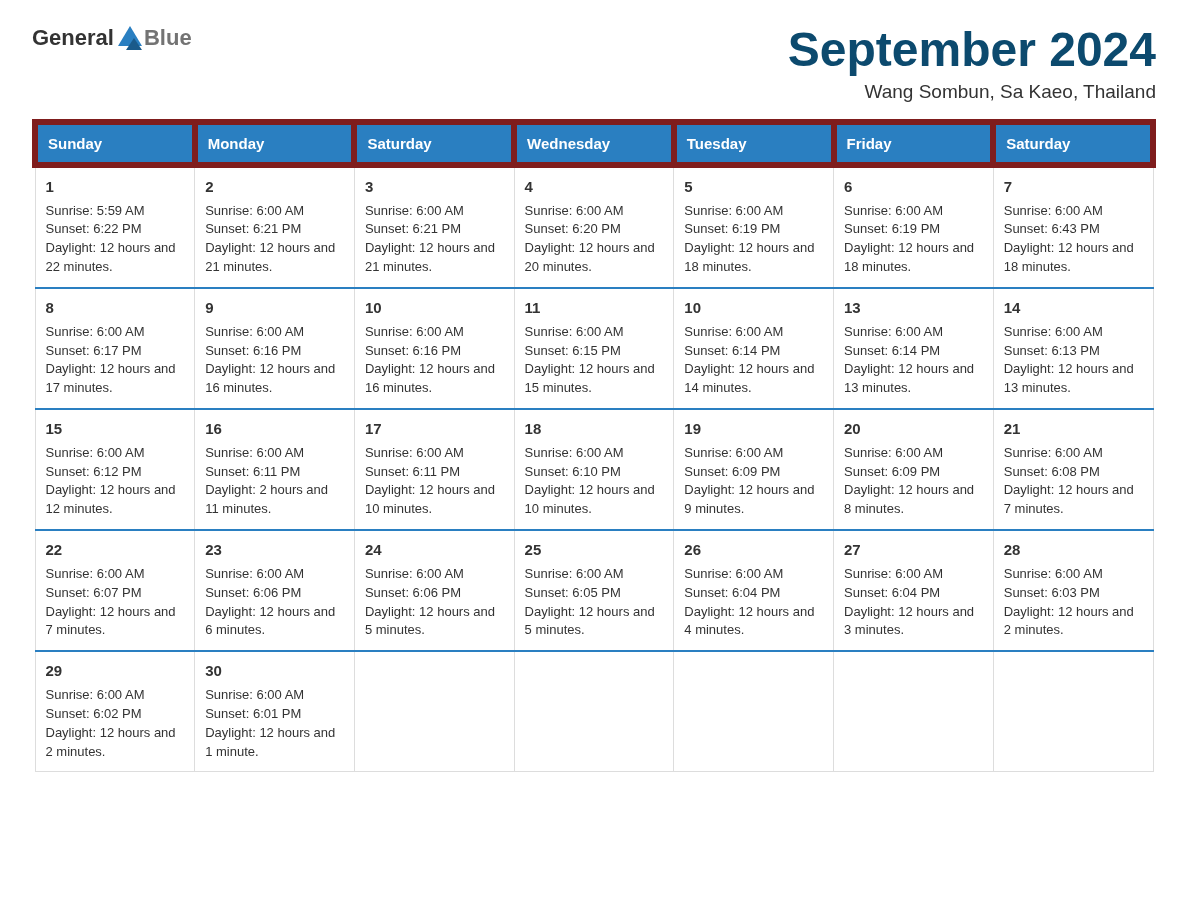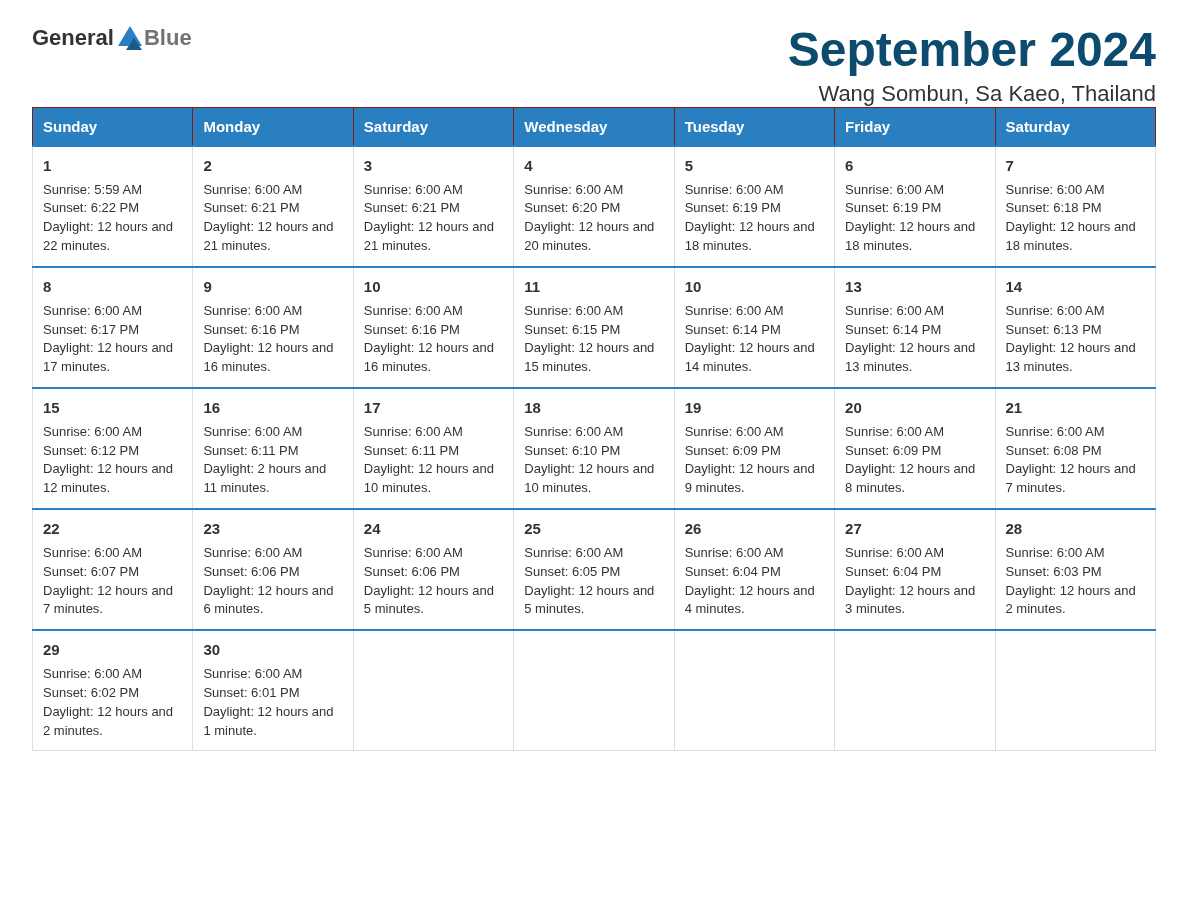--- a/index.html
+++ b/index.html
@@ -7,20 +7,21 @@
       font-family: Arial, sans-serif;
       background: #fff;
       padding: 24px 32px;
       width: 1188px;
       min-height: 918px;
     }
     .header-area {
       display: flex;
       justify-content: space-between;
       align-items: flex-start;
+      margin-bottom: 16px;
     }
     .logo {
       display: flex;
       align-items: center;
       gap: 0;
     }
     .logo-text-general {
       font-size: 22px;
       font-weight: bold;
       color: #333;
@@ -38,37 +39,37 @@
     .title-area {
       text-align: right;
     }
     .month-title {
       font-size: 48px;
       font-weight: bold;
       color: #0c4a6e;
       line-height: 1.1;
     }
     .location-title {
-      font-size: 22px;
+      font-size: 19px;
       color: #333;
       margin-top: 4px;
     }
     table {
       width: 100%;
       border-collapse: collapse;
       table-layout: fixed;
     }
     thead th {
       background-color: #2a7fc1;
       color: #fff;
       font-size: 15px;
       font-weight: bold;
       padding: 10px 10px;
       text-align: left;
-      border: 1px solid #7f1d1d;
+      border: 6px solid #7f1d1d;
     }
     tbody td {
       vertical-align: top;
       padding: 8px 10px 10px 10px;
       border: 1px solid #ccc;
       background: #fff;
       min-height: 90px;
       font-size: 13px;
       color: #333;
       line-height: 1.45;
@@ -130,21 +131,21 @@
     </tr>
   </thead>
   <tbody id="calendar-body">
   <tr>
         <td><span class="day-number">1</span><span>Sunrise: 5:59 AM</span><br><span>Sunset: 6:22 PM</span><br><span>Daylight: 12 hours and 22 minutes.</span></td>
         <td><span class="day-number">2</span><span>Sunrise: 6:00 AM</span><br><span>Sunset: 6:21 PM</span><br><span>Daylight: 12 hours and 21 minutes.</span></td>
         <td><span class="day-number">3</span><span>Sunrise: 6:00 AM</span><br><span>Sunset: 6:21 PM</span><br><span>Daylight: 12 hours and 21 minutes.</span></td>
         <td><span class="day-number">4</span><span>Sunrise: 6:00 AM</span><br><span>Sunset: 6:20 PM</span><br><span>Daylight: 12 hours and 20 minutes.</span></td>
         <td><span class="day-number">5</span><span>Sunrise: 6:00 AM</span><br><span>Sunset: 6:19 PM</span><br><span>Daylight: 12 hours and 18 minutes.</span></td>
         <td><span class="day-number">6</span><span>Sunrise: 6:00 AM</span><br><span>Sunset: 6:19 PM</span><br><span>Daylight: 12 hours and 18 minutes.</span></td>
-        <td><span class="day-number">7</span><span>Sunrise: 6:00 AM</span><br><span>Sunset: 6:18 PM</span><br><span>Daylight: 12 hours and 18 minutes.</span></td>
+        <td><span class="day-number">7</span><span>Sunrise: 6:00 AM</span><br><span>Sunset: 6:43 PM</span><br><span>Daylight: 12 hours and 18 minutes.</span></td>
       </tr>
       <tr>
         <td><span class="day-number">8</span><span>Sunrise: 6:00 AM</span><br><span>Sunset: 6:17 PM</span><br><span>Daylight: 12 hours and 17 minutes.</span></td>
         <td><span class="day-number">9</span><span>Sunrise: 6:00 AM</span><br><span>Sunset: 6:16 PM</span><br><span>Daylight: 12 hours and 16 minutes.</span></td>
         <td><span class="day-number">10</span><span>Sunrise: 6:00 AM</span><br><span>Sunset: 6:16 PM</span><br><span>Daylight: 12 hours and 16 minutes.</span></td>
         <td><span class="day-number">11</span><span>Sunrise: 6:00 AM</span><br><span>Sunset: 6:15 PM</span><br><span>Daylight: 12 hours and 15 minutes.</span></td>
         <td><span class="day-number">10</span><span>Sunrise: 6:00 AM</span><br><span>Sunset: 6:14 PM</span><br><span>Daylight: 12 hours and 14 minutes.</span></td>
         <td><span class="day-number">13</span><span>Sunrise: 6:00 AM</span><br><span>Sunset: 6:14 PM</span><br><span>Daylight: 12 hours and 13 minutes.</span></td>
         <td><span class="day-number">14</span><span>Sunrise: 6:00 AM</span><br><span>Sunset: 6:13 PM</span><br><span>Daylight: 12 hours and 13 minutes.</span></td>
       </tr>

